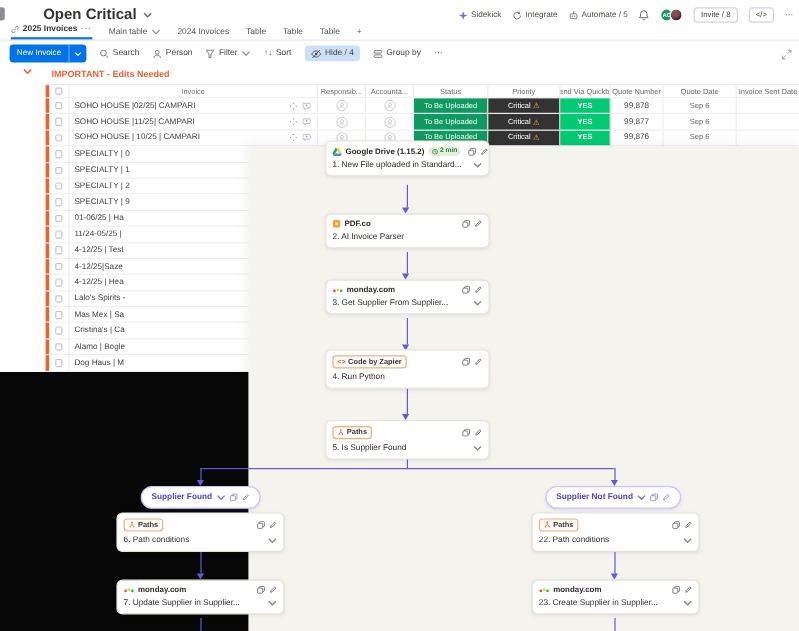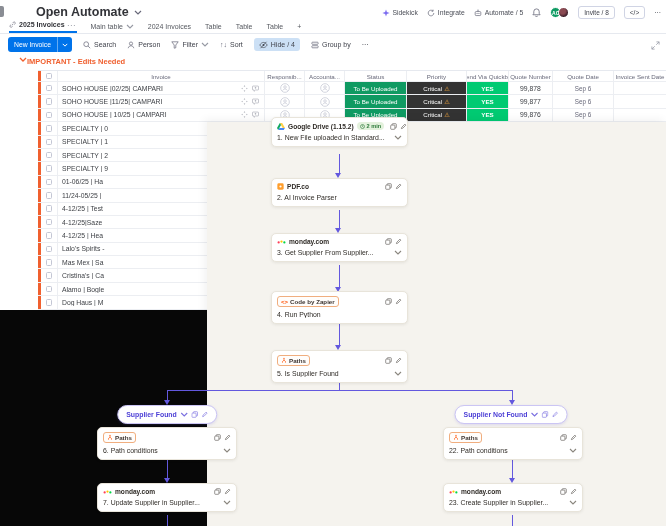--- a/index.html
+++ b/index.html
@@ -34,21 +34,21 @@
   .btn-primary { display:flex; align-items:stretch; background:#0073ea; color:#fff; border-radius:3px; height:15px; font-size:6.8px; overflow:hidden; }
   .btn-primary .lbl { display:flex; align-items:center; padding:0 6px; }
   .btn-primary .split { width:1px; background:rgba(255,255,255,.4); }
   .btn-primary .caret { display:flex; align-items:center; padding:0 4px; }
   .tool { display:flex; align-items:center; gap:3px; color:#40434c; }
   .tool .i { color:#676879; }
   .tool-chip { background:#cce0f5; border-radius:3px; padding:2.5px 5px; }
   .toolbar-expand { position:absolute; right:6px; top:41px; color:#9a9da8; }
 
   
-  .group-header { position:absolute; left:19px; top:57px; display:flex; gap:0; color:#f0602f; font-size:7.5px; font-weight:700; }
+  .group-header { position:absolute; left:19px; top:57px; display:flex; gap:16px; color:#f0602f; font-size:7.5px; font-weight:700; }
   .tbl { position:absolute; left:38px; top:70px; width:628px; font-size:6.8px; }
   .trow { display:grid; grid-template-columns:3px 17px 207px 40px 40px 62px 60px 42px 44px 61px 52px; height:13.4px; border-bottom:1px solid #eceef2; background:#fff; }
   .trow.head { height:12px; border-top:1px solid #e6e9ef; color:#676879; font-size:6.2px; }
   .trow-s { display:grid; grid-template-columns:3px 17px 149px; width:169px; height:13.4px; border-bottom:1px solid #eceef2; background:#fff; }
   .c { display:flex; align-items:center; justify-content:center; border-right:1px solid #eceef2; overflow:hidden; white-space:nowrap; }
   .c:last-child { border-right:none; }
   .cbar { background:#f0602f; border-right:none; }
   .cname { justify-content:flex-start; padding-left:4px; gap:4px; }
   .cname .nm { flex:1; overflow:hidden; white-space:nowrap; color:#3c3f44; }
   .row-icons { display:flex; gap:4px; margin-right:5px; color:#9a9da8; }
@@ -84,21 +84,21 @@
   .mlogo { display:flex; gap:1px; align-items:center; }
 </style>
 </head>
 <body>
 
 <div class="screen">
 
   <div class="left-sliver"></div>
 
   <div class="page-title">
-    <span>Open Automate</span>
+    <span>Open Critical</span>
     <span class="chev">
         <svg viewBox="0 0 8 5">
           <path d="M1 1l3 3 3-3" fill="none" stroke="#676879" stroke-width="1.2"></path>
         </svg>
       </span>
   </div>
 
   <div class="header-right">
     <span class="hr-item">
       <span class="i">

